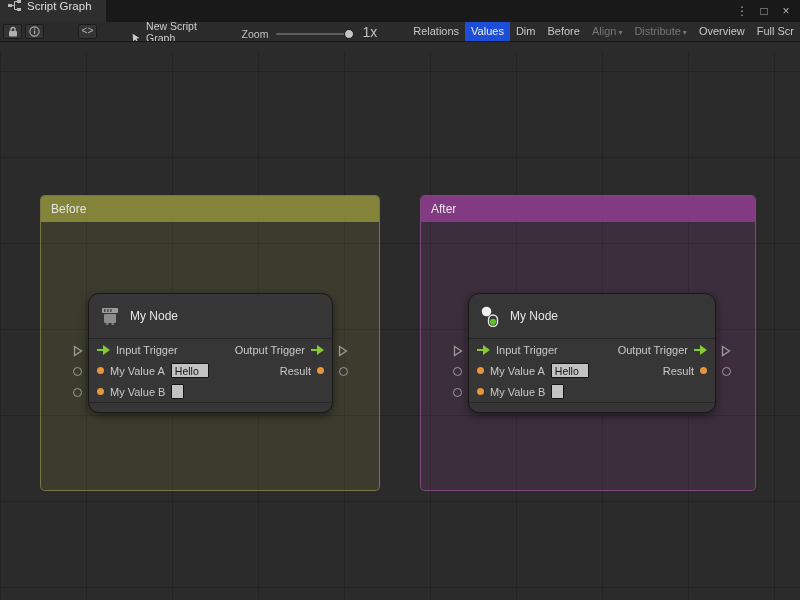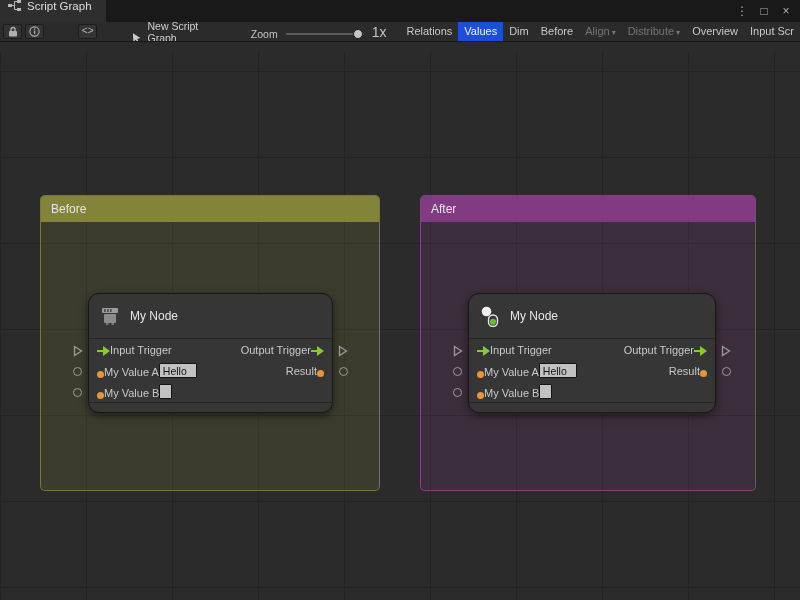--- a/index.html
+++ b/index.html
@@ -17,21 +17,21 @@
   .toolbar{position:absolute;top:22px;left:0;right:0;height:20px;background:#2b2b2b;border-bottom:1px solid #171717;display:flex;align-items:center;font-size:11px;color:#c8c8c8;overflow:hidden}
   .icon-btn{height:15px;min-width:19px;display:flex;align-items:center;justify-content:center;background:#343434;border:1px solid #1c1c1c;border-radius:2px;margin-left:3px;color:#b5b5b5;cursor:default}
   .code-btn{margin-left:34px;font-family:"Liberation Mono",monospace;font-size:10px;padding:0 3px}
   .newgraph{display:flex;align-items:flex-end;gap:5px;margin-left:34px;font-size:10.5px;color:#cfcfcf;cursor:default}
   .zoom-wrap{display:flex;align-items:flex-end;margin-left:26px;gap:8px}
   .zoom-label{font-size:10.5px;color:#c2c2c2}
   .zoom-slider{position:relative;width:78px;height:12px;cursor:default}
   .zoom-track{position:absolute;left:0;right:0;top:5px;height:2px;background:#5d5d5d;border-radius:1px}
   .zoom-handle{position:absolute;left:86%;top:1px;width:10px;height:10px;border-radius:50%;background:#c4c4c4;border:1px solid #1a1a1a}
   .zoom-value{font-size:14px;color:#c2c2c2}
-  .tb-buttons{display:flex;align-items:stretch;height:20px;margin-left:14px}
+  .tb-buttons{display:flex;align-items:stretch;height:20px;margin-left:30px}
   .tb-btn{padding:0 6px;line-height:19px;cursor:default;white-space:nowrap}
   .tb-btn.active{background:#1d4ed8;color:#efefef}
   .tb-btn.disabled{color:#757575}
   .tb-btn .dd{font-size:8px;margin-left:2px}
   .push-right{margin-left:auto}
 
   
   .canvas{position:absolute;top:52px;left:0;width:800px;height:558px;cursor:default;
     background-color:#2b2b2b;
     background-image:linear-gradient(to right,#232323 1px,transparent 1px),
@@ -45,21 +45,21 @@
   .group-before .group-header{background:rgba(141,141,60,0.88)}
   .group-after{left:420px;top:143px;width:336px;height:296px;background:rgba(150,64,150,0.16);border:1px solid rgba(180,95,180,0.55)}
   .group-after .group-header{background:rgba(140,62,140,0.88)}
 
   
   .node{position:absolute;background:#363636;border:1px solid #181818;border-radius:11px;box-shadow:0 3px 9px rgba(0,0,0,.45);cursor:default}
   .node-header{height:45px;display:flex;align-items:center;gap:9px;padding:0 10px;border-bottom:1px solid #262626}
   .node-icon{width:22px;height:22px;flex:none;display:flex;align-items:center;justify-content:center}
   .node-title{font-size:12px;color:#e6e6e6}
   .node-row{height:21px;display:flex;align-items:center;justify-content:space-between;padding:0 8px}
-  .pgroup{display:flex;align-items:flex-end;cursor:default}
+  .pgroup{display:flex;align-items:center;gap:6px;cursor:default}
   .plabel{font-size:11px;color:#c9c9c9;white-space:nowrap}
   .vdot{width:7px;height:7px;border-radius:50%;background:#e6953a;flex:none}
   .vfield{width:38px;height:15px;background:#c2c2c2;border:1px solid #141414;border-radius:1px;color:#141414;font-size:10.5px;font-family:"Liberation Sans",sans-serif;padding:0 3px}
   .vfield.small{width:13px}
   .node-footer{height:10px;border-top:1px solid #262626}
   .ext{position:absolute}
   .circ{width:9px;height:9px;border:1.3px solid #9a9a9a;border-radius:50%;background:transparent}
 </style>
 </head>
 <body>
@@ -117,21 +117,21 @@
     <span class="tb-buttons">
       <span class="tb-btn">Relations</span>
       <span class="tb-btn active">Values</span>
       <span class="tb-btn">Dim</span>
       <span class="tb-btn">Before</span>
       <span class="tb-btn disabled"><span>Align</span><span class="dd">▾</span></span>
       <span class="tb-btn disabled"><span>Distribute</span><span class="dd">▾</span></span>
     </span>
     <span class="tb-buttons push-right">
       <span class="tb-btn">Overview</span>
-      <span class="tb-btn">Input Scr</span>
+      <span class="tb-btn">Full Scr</span>
     </span>
   </div>
 
   <div class="canvas">
 
     <div class="group group-before">
       <div class="group-header">
         <span>Before</span>
       </div>
     </div>

